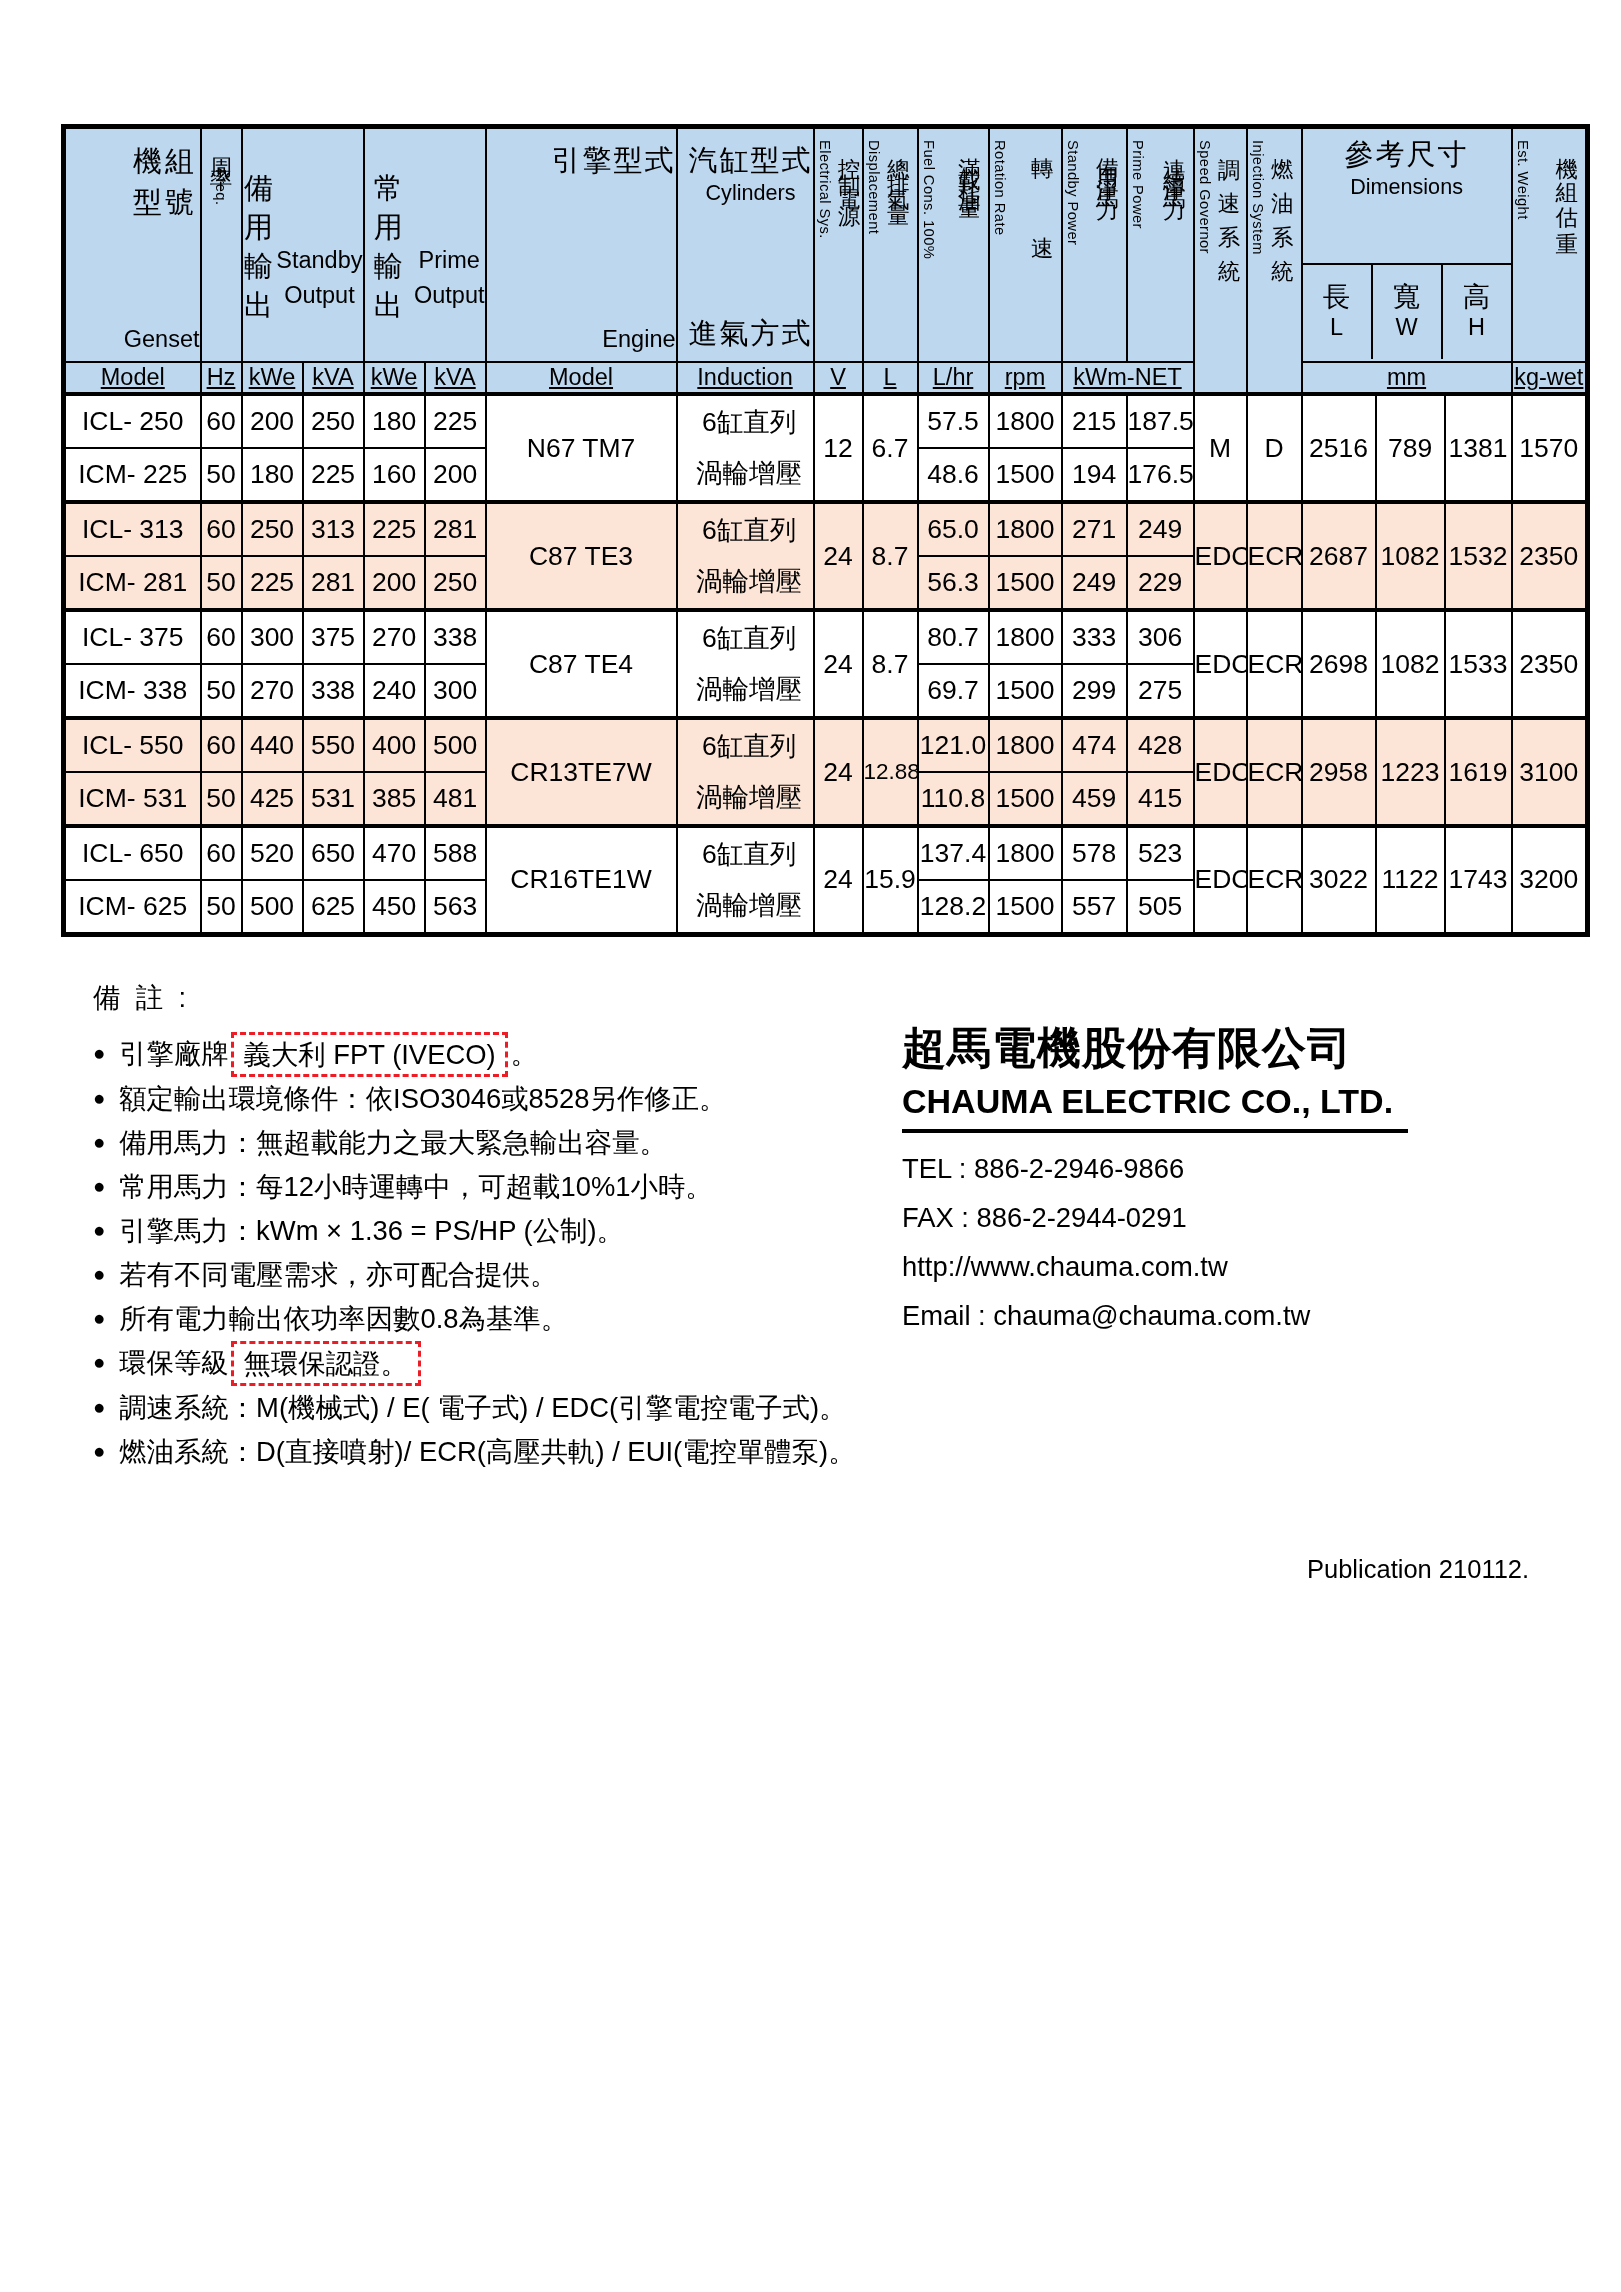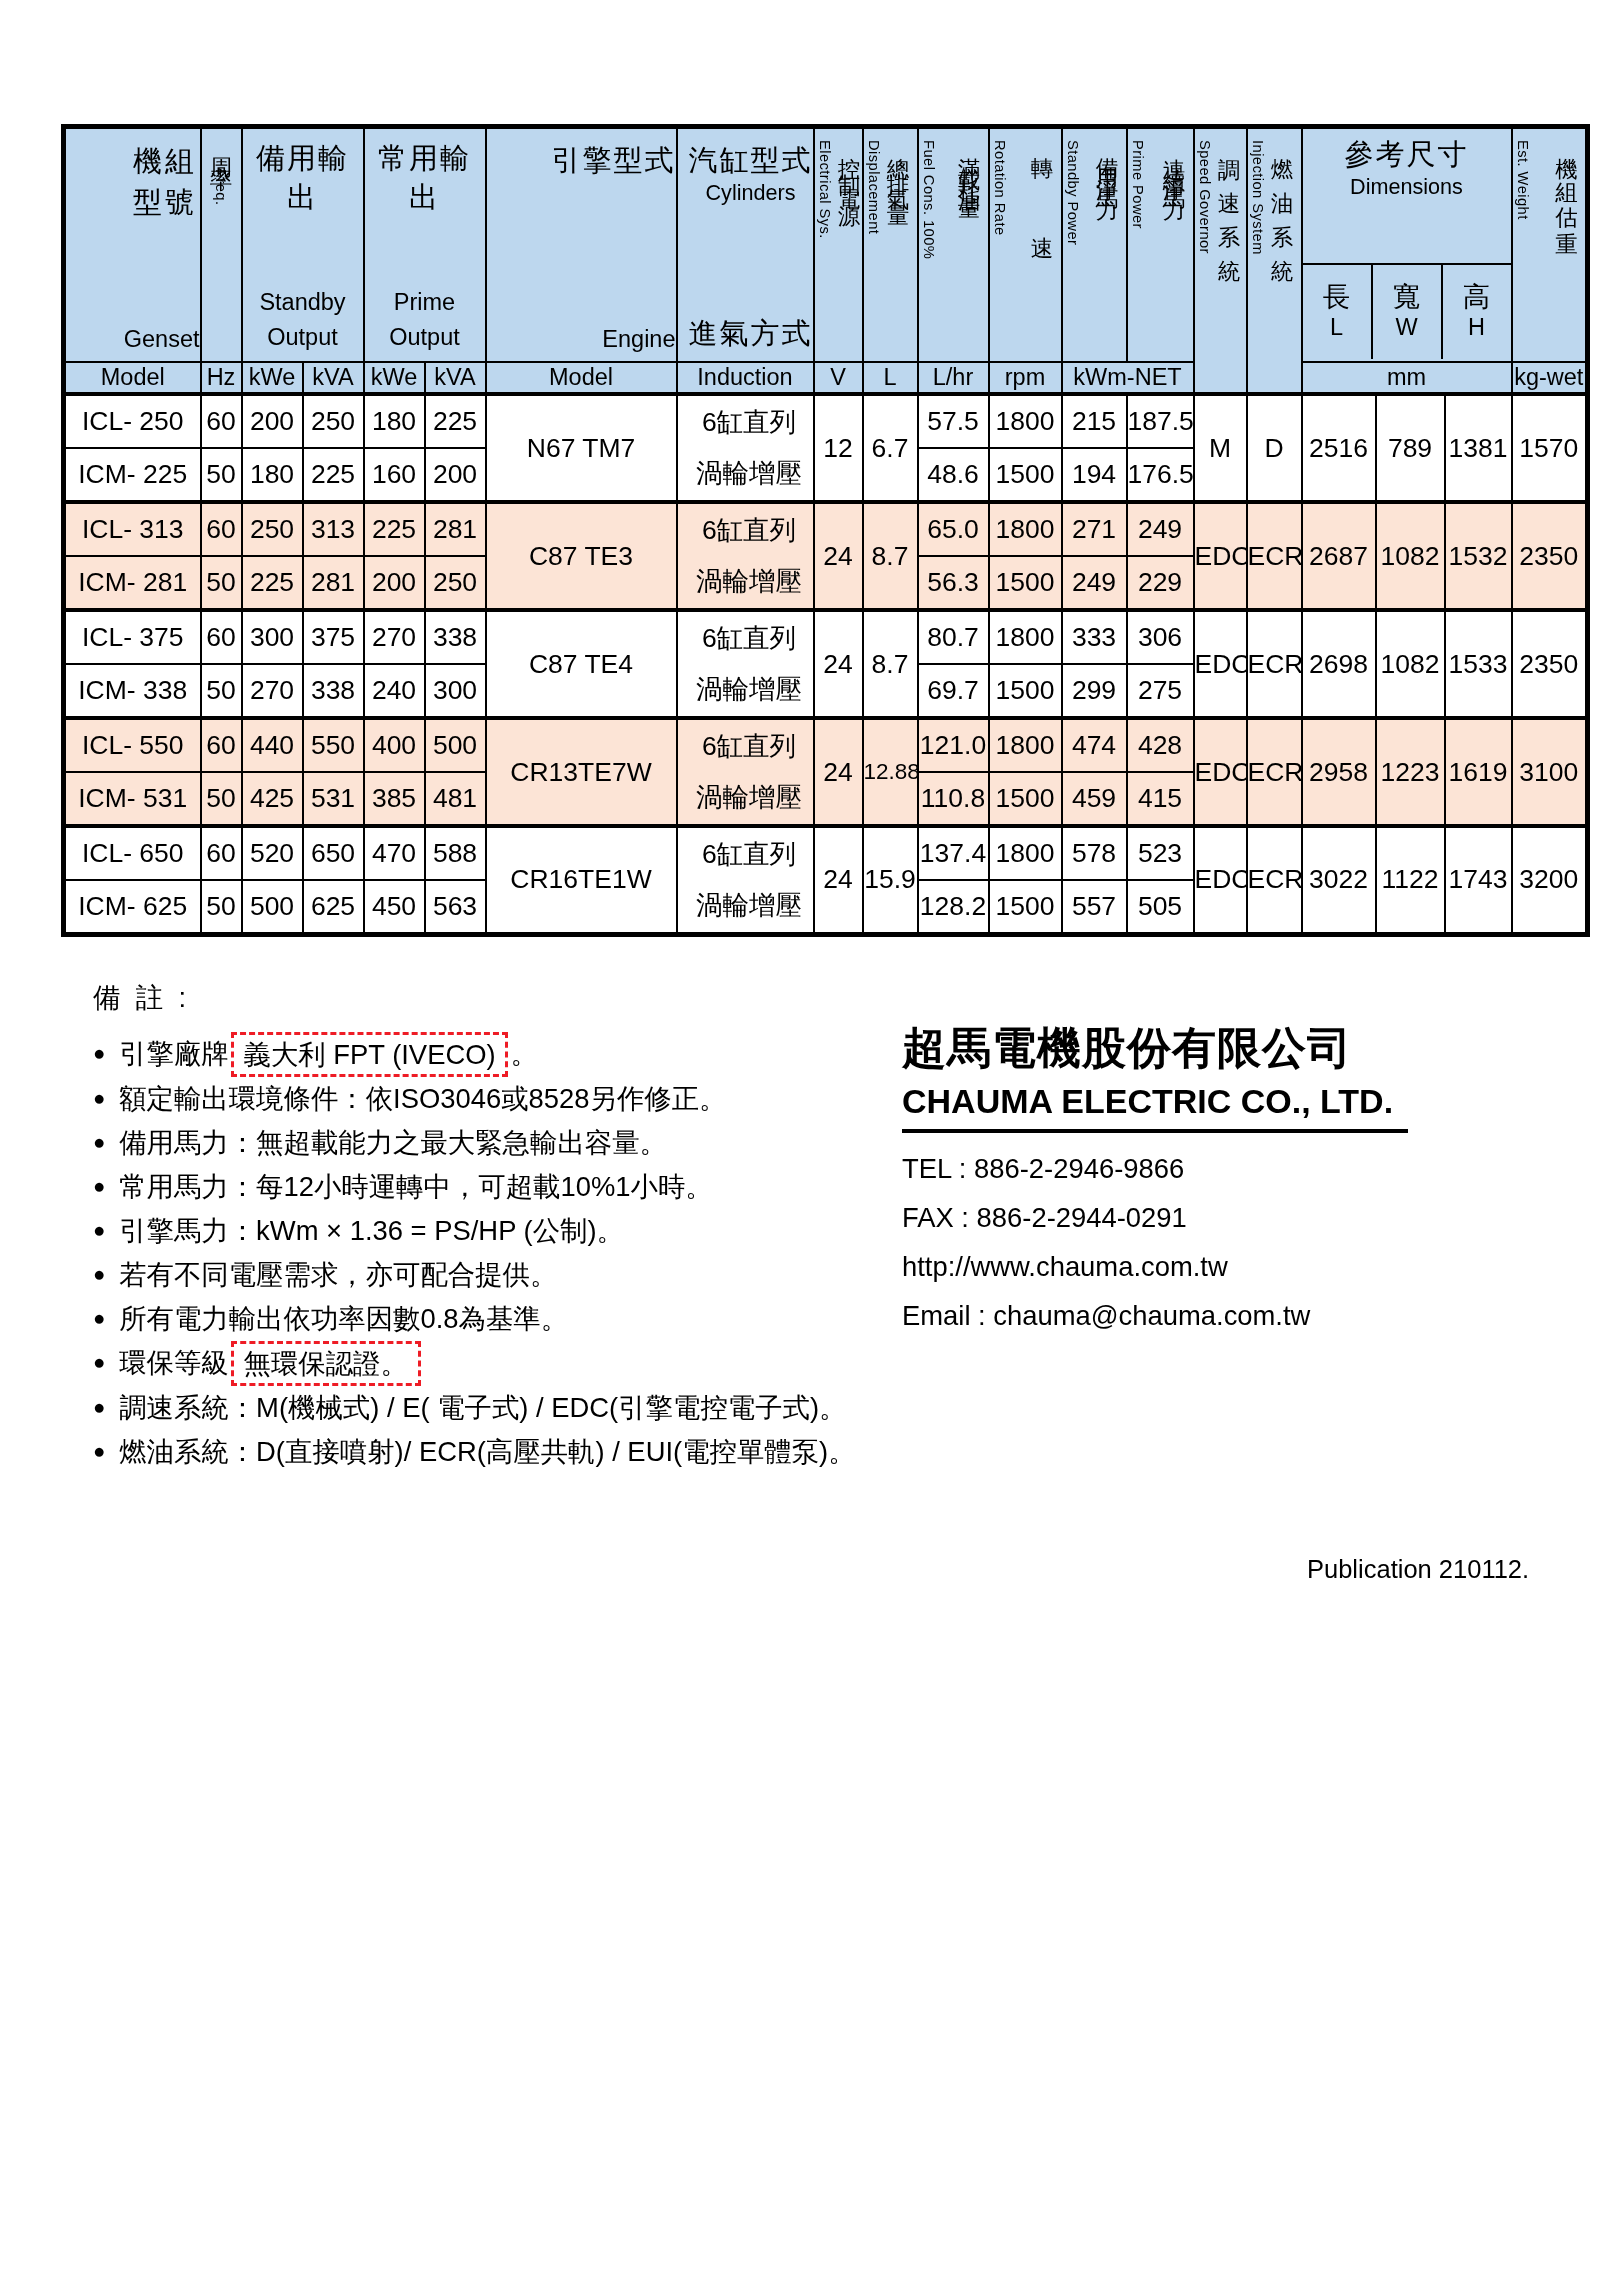--- a/index.html
+++ b/index.html
@@ -5,30 +5,30 @@
   html,body{margin:0;padding:0;background:#fff;}
   body{font-family:"Liberation Sans","DejaVu Sans",sans-serif;color:#000;}
   .sheet{position:relative;width:1621px;height:2293px;background:#ffffff;overflow:hidden;}
 
   
   table.spec{position:absolute;left:61px;top:124px;width:1517px;border-collapse:collapse;table-layout:fixed;border:5.9px solid #000;}
   table.spec th,table.spec td{border:2.9px solid #000;padding:0;text-align:center;vertical-align:middle;overflow:hidden;}
   table.spec th{background:#BDD7EE;font-weight:400;}
   tr.h1{height:228px;}
   tr.h2{height:32px;}
-  tr.h2 th{font-size:23.5px;}
+  tr.h2 th{font-size:23.5px;text-decoration:underline;}
   tr.dr{height:54px;}
   tr.gs > td{border-top-width:4.9px;}
   tr.sh > td{background:#FCE4D6;}
   td{font-size:26.5px;background:#fff;}
   .tn{border-left-width:1px !important;}
 
   
   .stack{display:flex;flex-direction:column;justify-content:space-between;align-items:flex-end;height:228px;padding:9.8px 0 5.9px;box-sizing:border-box;}
-  .stackf{display:flex;flex-direction:column;justify-content:space-between;align-items:center;height:232px;padding:9.8px 0 5.9px;box-sizing:border-box;}
+  .stackf{display:flex;flex-direction:row;justify-content:space-between;align-items:center;height:232px;padding:9.8px 0 5.9px;box-sizing:border-box;}
   .zh30{font-size:29px;letter-spacing:2px;line-height:39px;}
   .zhwrap{display:inline-block;width:69px;font-size:29px;letter-spacing:2.9px;line-height:41px;text-align:center;}
   .en24{font-size:23.5px;}
   .en22{font-size:21.6px;}
   .enblk{margin-top:63px;text-align:center;font-size:23.5px;line-height:35px;}
   .topblk{display:flex;flex-direction:column;align-items:center;}
 
   .zh-vert{writing-mode:vertical-rl;text-orientation:upright;font-size:22.5px;letter-spacing:0.7em;}
   .en-vert{writing-mode:vertical-rl;font-size:14.7px;letter-spacing:0.03em;}
   .sp-wide{letter-spacing:3.5em;}

